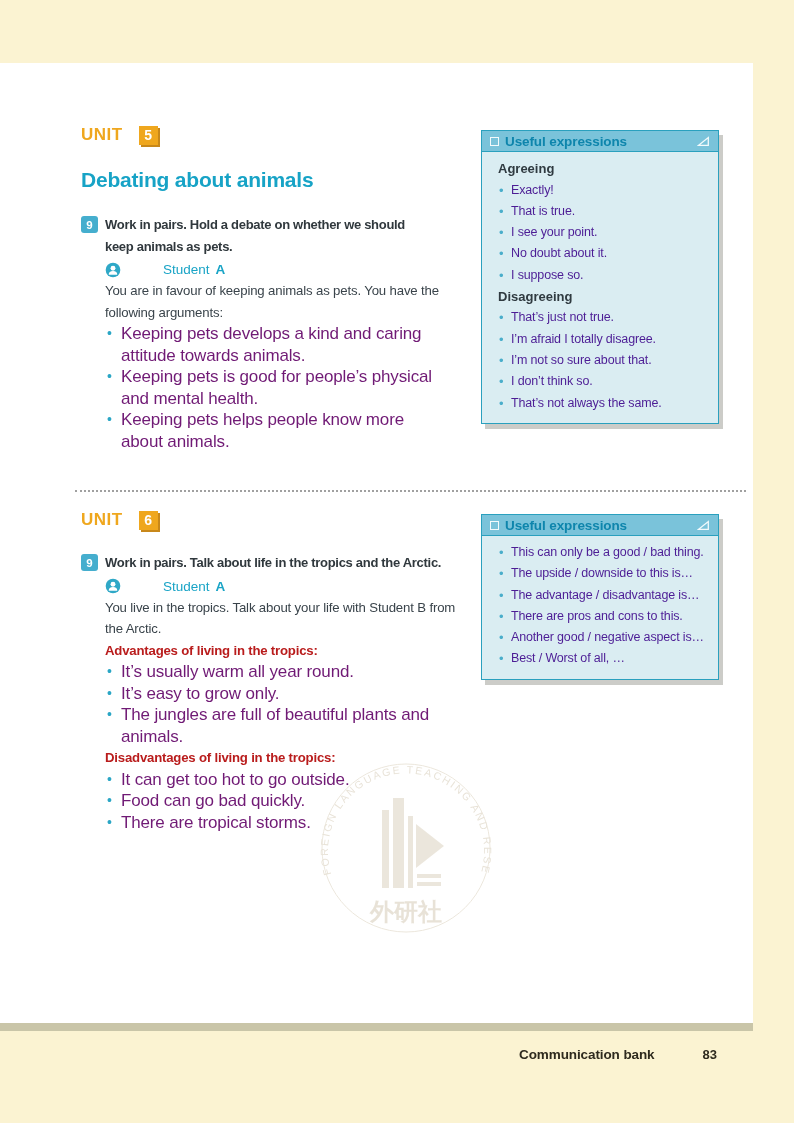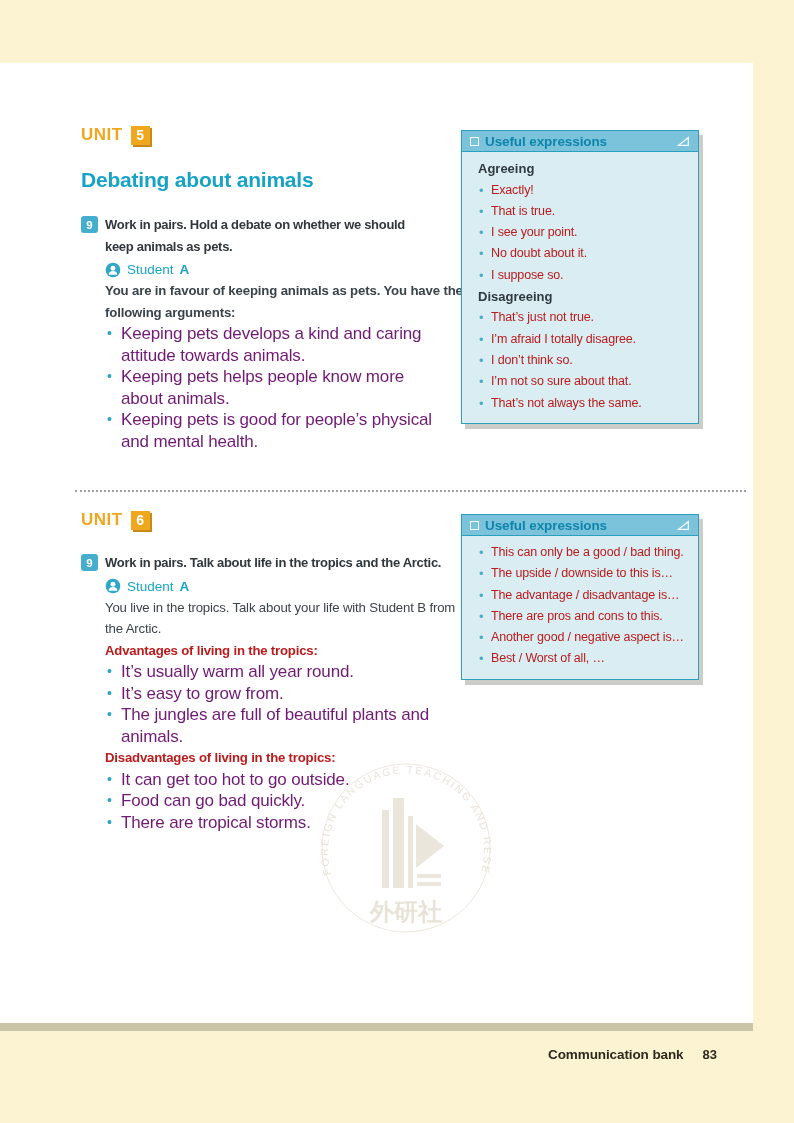--- a/index.html
+++ b/index.html
@@ -20,21 +20,21 @@
   .page-bottom-shadow {
     position:absolute; left:0; top:1023px; width:753px; height:8px;
     background:#C9C5A8;
   }
 
   
   .unit { position:absolute; left:81px; width:394px; }
   .unit-5 { top:62px; }
   .unit-6 { top:447px; }
 
-  .unit-tag { display:flex; align-items:center; gap:8px; }
+  .unit-tag { display:flex; align-items:center; gap:16px; }
   .unit-word {
     color:#EFA71E; font-weight:bold; font-size:17px; letter-spacing:.5px;
   }
   .unit-num {
     background:#EFA71E; color:#fff; font-weight:bold; font-size:14px;
     width:19px; height:19px; display:inline-flex; align-items:center; justify-content:center;
     box-shadow:2px 2px 0 #C8881A;
   }
 
   .unit-title {
@@ -49,26 +49,26 @@
     display:inline-flex; align-items:center; justify-content:center; margin-top:2px;
   }
   .instruction {
     font-weight:bold; color:#30383D; font-size:13px; line-height:21.5px;
     letter-spacing:-0.3px;
   }
   .unit-5 .instruction { max-width:330px; }
 
   .act-content { margin-left:24px; }
   .role { display:flex; align-items:center; gap:6px; margin-top:2px; height:21px; }
-  .role-label { color:#19A4C6; font-size:13.5px; }
+  .role-label { color:#19A4C6; font-size:13.5px;margin-left:36px; }
   .role-letter { color:#19A4C6; font-size:13.5px; font-weight:bold; }
   .person-icon { display:inline-flex; }
 
   .body-text { font-size:13.2px; line-height:21.5px; color:#3A444B; letter-spacing:-0.15px; }
-  .unit-5 .body-text { max-width:372px;font-weight:bold; }
+  .unit-5 .body-text { max-width:372px; }
   .unit-6 .body-text { max-width:382px; }
 
   .sub-heading {
     font-weight:bold; color:#b91c1c; font-size:13.2px; line-height:21.5px; letter-spacing:-0.2px;
   }
 
   ul.bullets { list-style:none; }
   ul.bullets li {
     position:relative; padding-left:16px;
     font-size:17px; line-height:21.5px; color:#701a75; letter-spacing:-0.15px;
@@ -79,57 +79,57 @@
   .unit-5 ul.bullets li { max-width:332px; }
 
   
   .dotted-divider {
     position:absolute; left:75px; top:427px; width:671px; height:0;
     border-top:2px dotted #A0A0A0;
   }
 
   
   .xbox {
-    position:absolute; left:461px; width:238px;
+    position:absolute; left:481px; width:238px;
     background:#DAEDF2; border:1.6px solid #2AA0BE;
     box-shadow:4px 5px 0 #CCCCC8;
   }
   .xbox-1 { top:67px; }
   .xbox-2 { top:451px; }
   .xbox-header {
     background:#7AC3DA; border-bottom:1.6px solid #2AA0BE;
     height:21px; display:flex; align-items:center; gap:6px; padding:0 8px;
   }
   .sq-icon {
     width:9px; height:9px; border:1.5px solid #F2FAFC; background:transparent; flex:0 0 auto;
   }
   .xbox-title { flex:1; color:#0E85AC; font-weight:bold; font-size:13.5px; letter-spacing:-0.1px; }
   .tri-icon { flex:0 0 auto; display:inline-flex; }
 
   .xbox-body { padding:6px 9px 9px 16px; }
   .xheading { font-weight:bold; color:#2F3A40; font-size:13px; line-height:21.5px; }
   ul.xitems { list-style:none; }
   ul.xitems li {
     position:relative; padding-left:13px;
-    font-size:12.5px; line-height:21.3px; color:#b91c1c; letter-spacing:-0.15px;
+    font-size:12.5px; line-height:21.3px; color:#4c1d95; letter-spacing:-0.15px;
   }
   ul.xitems li::before {
     content:"\2022"; position:absolute; left:1px; color:#4AAECB; font-size:13px;
   }
 
   
   .watermark {
     position:absolute; left:316px; top:695px; width:180px; height:180px;
     opacity:.55; pointer-events:none;
   }
 
   
   .footer {
     position:absolute; top:1047px; right:77px;
-    display:flex; align-items:baseline; gap:19px; color:#2E2A1E;
+    display:flex; align-items:baseline; gap:48px; color:#2E2A1E;
   }
   .footer-label { font-weight:bold; font-size:13.5px; letter-spacing:-0.1px; }
   .footer-page { font-weight:bold; font-size:13px; }
 </style>
 </head>
 <body>
 
 <div class="page">
 
   <section class="unit unit-5">
@@ -152,22 +152,22 @@
             <circle cx="12" cy="9.3" r="3.7" fill="#ffffff"></circle>
             <path d="M5.6 19.2 a6.4 5.6 0 0 1 12.8 0 z" fill="#ffffff"></path>
           </svg>
         </span>
         <span class="role-label">Student</span>
         <span class="role-letter">A</span>
       </div>
       <p class="body-text">You are in favour of keeping animals as pets. You have the following arguments:</p>
       <ul class="bullets">
         <li>Keeping pets develops a kind and caring attitude towards animals.</li>
+        <li>Keeping pets is good for people’s physical and mental health.</li>
         <li>Keeping pets helps people know more about animals.</li>
-        <li>Keeping pets is good for people’s physical and mental health.</li>
       </ul>
     </div>
   </section>
 
   <aside class="xbox xbox-1">
     <div class="xbox-header">
       <span class="sq-icon"></span>
       <span class="xbox-title">Useful expressions</span>
       <span class="tri-icon">
         <svg width="13" height="11" viewBox="0 0 13 11">
@@ -181,22 +181,22 @@
         <li>Exactly!</li>
         <li>That is true.</li>
         <li>I see your point.</li>
         <li>No doubt about it.</li>
         <li>I suppose so.</li>
       </ul>
       <div class="xheading">Disagreeing</div>
       <ul class="xitems">
         <li>That’s just not true.</li>
         <li>I’m afraid I totally disagree.</li>
+        <li>I’m not so sure about that.</li>
         <li>I don’t think so.</li>
-        <li>I’m not so sure about that.</li>
         <li>That’s not always the same.</li>
       </ul>
     </div>
   </aside>
 
   <div class="dotted-divider"></div>
 
   <section class="unit unit-6">
     <div class="unit-tag">
       <span class="unit-word">UNIT</span>
@@ -218,21 +218,21 @@
           </svg>
         </span>
         <span class="role-label">Student</span>
         <span class="role-letter">A</span>
       </div>
       <p class="body-text">You live in the tropics. Talk about your life with Student B from the Arctic.</p>
 
       <div class="sub-heading">Advantages of living in the tropics:</div>
       <ul class="bullets">
         <li>It’s usually warm all year round.</li>
-        <li>It’s easy to grow from.</li>
+        <li>It’s easy to grow only.</li>
         <li>The jungles are full of beautiful plants and animals.</li>
       </ul>
 
       <div class="sub-heading">Disadvantages of living in the tropics:</div>
       <ul class="bullets">
         <li>It can get too hot to go outside.</li>
         <li>Food can go bad quickly.</li>
         <li>There are tropical storms.</li>
       </ul>
     </div>

